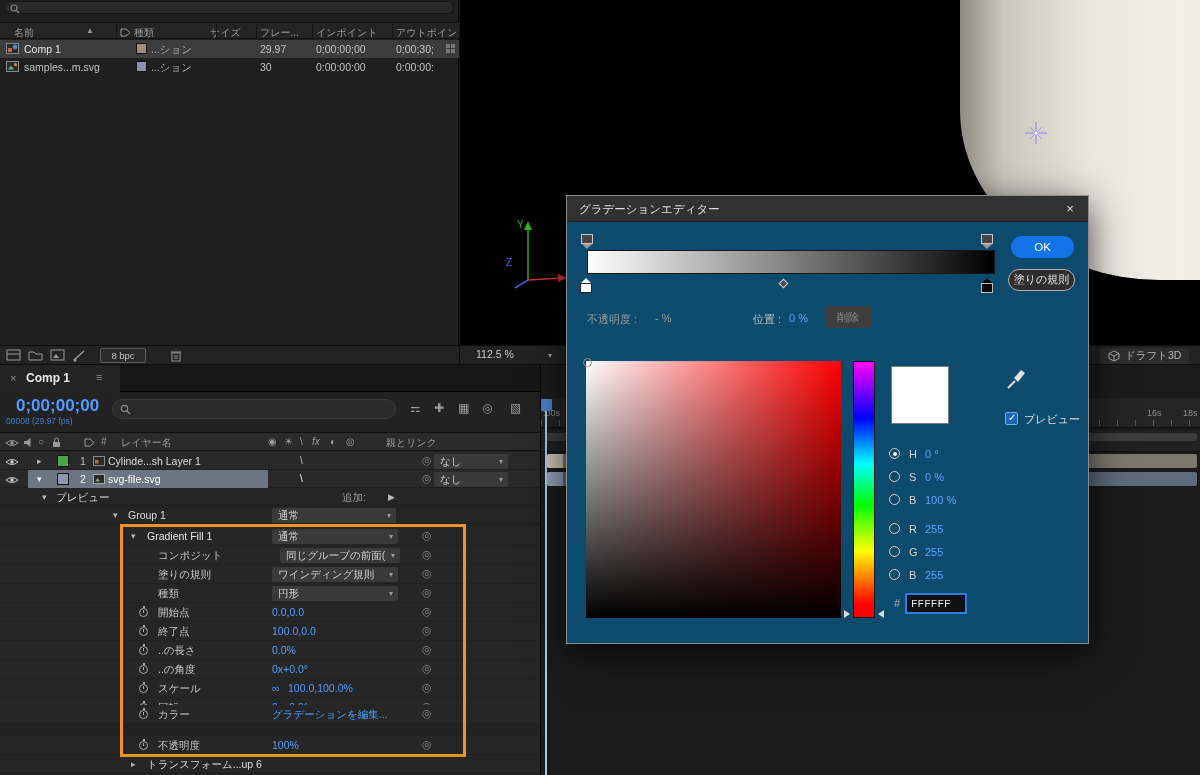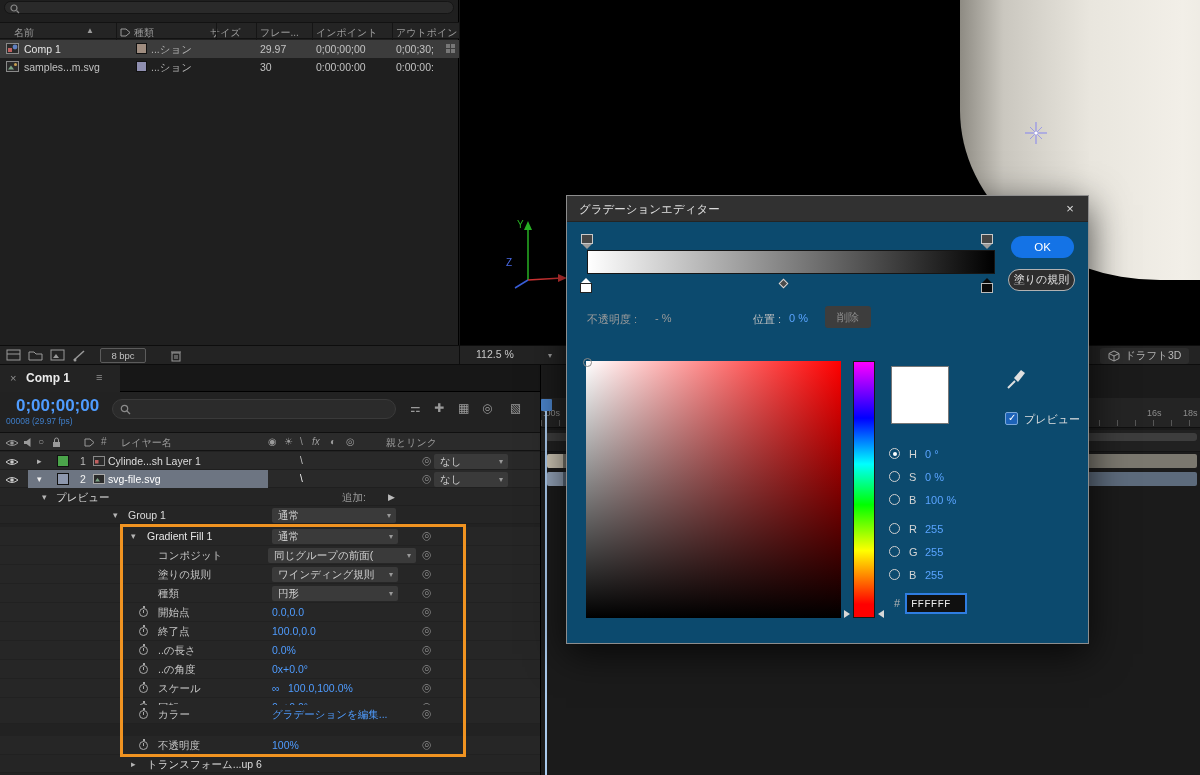--- a/index.html
+++ b/index.html
@@ -361,21 +361,21 @@
       <span class="tw" style="left:131px">▾</span>
       <span class="nm" style="left:147px;position:absolute;top:3px;font-size:10.5px;color:#e6e6e6">Gradient Fill 1</span>
       <div class="dd" style="left:272px;top:2px;width:126px">
           <span class="ddt">通常</span>
         </div>
       <span class="pickwhip">◎</span>
     </div>
 
     <div class="prop-row" style="top:181px">
       <span class="plabel">コンポジット</span>
-      <div class="dd" style="left:268px;top:2px;width:148px">
+      <div class="dd" style="left:280px;top:2px;width:120px">
           <span class="ddt">同じグループの前面(</span>
         </div>
       <span class="pickwhip">◎</span>
     </div>
     <div class="prop-row" style="top:200px">
       <span class="plabel">塗りの規則</span>
       <div class="dd" style="left:272px;top:2px;width:126px">
           <span class="ddt">ワインディング規則</span>
         </div>
       <span class="pickwhip">◎</span>

